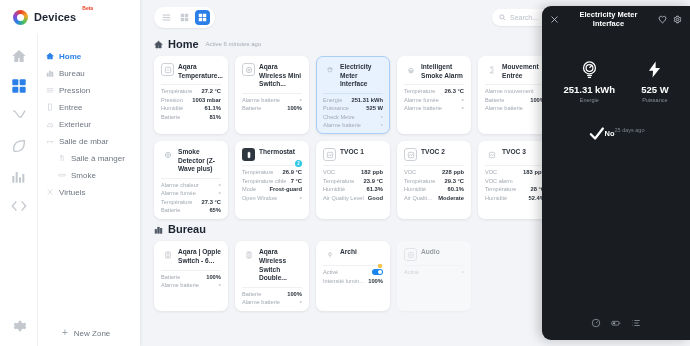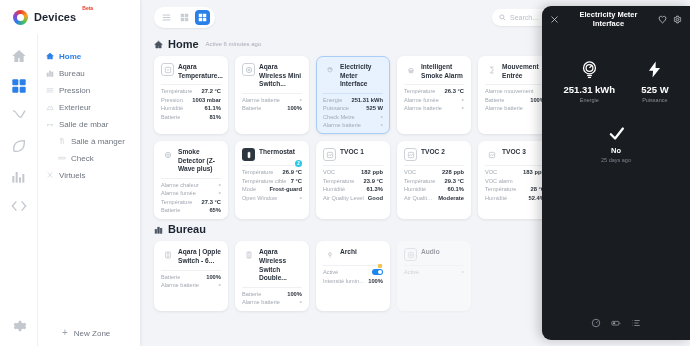--- a/index.html
+++ b/index.html
@@ -139,21 +139,21 @@
   .p-ic { width: 9px; height: 9px; color: #d6dae0; cursor: pointer; flex:none; }
   .p-ic svg { width:100%;height:100%; display:block; }
   .p-title { flex: 1; text-align: center; font-size: 7.5px; font-weight: bold; color: #fff; }
   .p-body { flex: 1; display: flex; flex-direction: column; align-items: center; padding-top: 28px; }
   .metrics { display: flex; gap: 26px; align-items: flex-start; }
   .metric { display: flex; flex-direction: column; align-items: center; gap: 5px; }
   .m-ic { width: 19px; height: 19px; color: #fff; }
   .m-ic svg { width:100%;height:100%; display:block; }
   .m-val { font-size: 9.5px; font-weight: bold; color: #fff; }
   .m-lab { font-size: 5.5px; color: #878d97; margin-top: -3px; }
-  .status { display: flex; flex-direction: column; align-items: center; margin-top: 22px; }
+  .status { display: flex; flex-direction: row; margin-top: 22px; }
   .check { width: 17px; height: 17px; color: #fff; }
   .check svg { width:100%;height:100%; display:block; }
   .st-val { font-size: 7.5px; font-weight: bold; color: #fff; margin-top: 4px; }
   .st-sub { font-size: 5.5px; color: #7d838d; margin-top: 2px; }
   .p-foot { height: 34px; display: flex; align-items: center; justify-content: center; gap: 10px; }
   .f-ic { width: 10px; height: 10px; color: #9aa1ab; cursor: pointer; }
   .f-ic svg { width:100%;height:100%; display:block; }
 </style>
 </head>
 <body>
@@ -239,20 +239,28 @@
               <span class="ti">
                 <svg viewBox="0 0 24 24" fill="none" stroke="currentColor" stroke-width="1.8">
                   <path d="M2 8h20M2 13h20M2 18h20"></path>
                 </svg>
               </span>
               <span>Pression</span>
             </div>
             <div class="tnode">
               <span class="ti">
                 <svg viewBox="0 0 24 24" fill="none" stroke="currentColor" stroke-width="1.8">
+                  <rect x="7" y="3" width="10" height="18"></rect>
+                </svg>
+              </span>
+              <span>Entree</span>
+            </div>
+            <div class="tnode">
+              <span class="ti">
+                <svg viewBox="0 0 24 24" fill="none" stroke="currentColor" stroke-width="1.8">
                   <path d="M3 20L10 9l4 5 3-4 4 10z"></path>
                 </svg>
               </span>
               <span>Exterieur</span>
             </div>
             <div class="tnode">
               <span class="ti">
                 <svg viewBox="0 0 24 24" fill="none" stroke="currentColor" stroke-width="1.8">
                   <path d="M3 14h18M5 14v5M19 14v5"></path>
                 </svg>
@@ -267,21 +275,21 @@
                 </svg>
               </span>
               <span>Salle à manger</span>
             </div>
             <div class="tnode lvl1">
               <span class="ti">
                 <svg viewBox="0 0 24 24" fill="none" stroke="currentColor" stroke-width="1.8">
                   <rect x="2" y="10" width="20" height="5" rx="1.5"></rect>
                 </svg>
               </span>
-              <span>Check</span>
+              <span>Smoke</span>
             </div>
             <div class="tnode">
               <span class="ti">
                 <svg viewBox="0 0 24 24" fill="none" stroke="currentColor" stroke-width="1.8">
                   <path d="M5 4l14 16M19 4L5 20"></path>
                 </svg>
               </span>
               <span>Virtuels</span>
             </div>
           </div>

